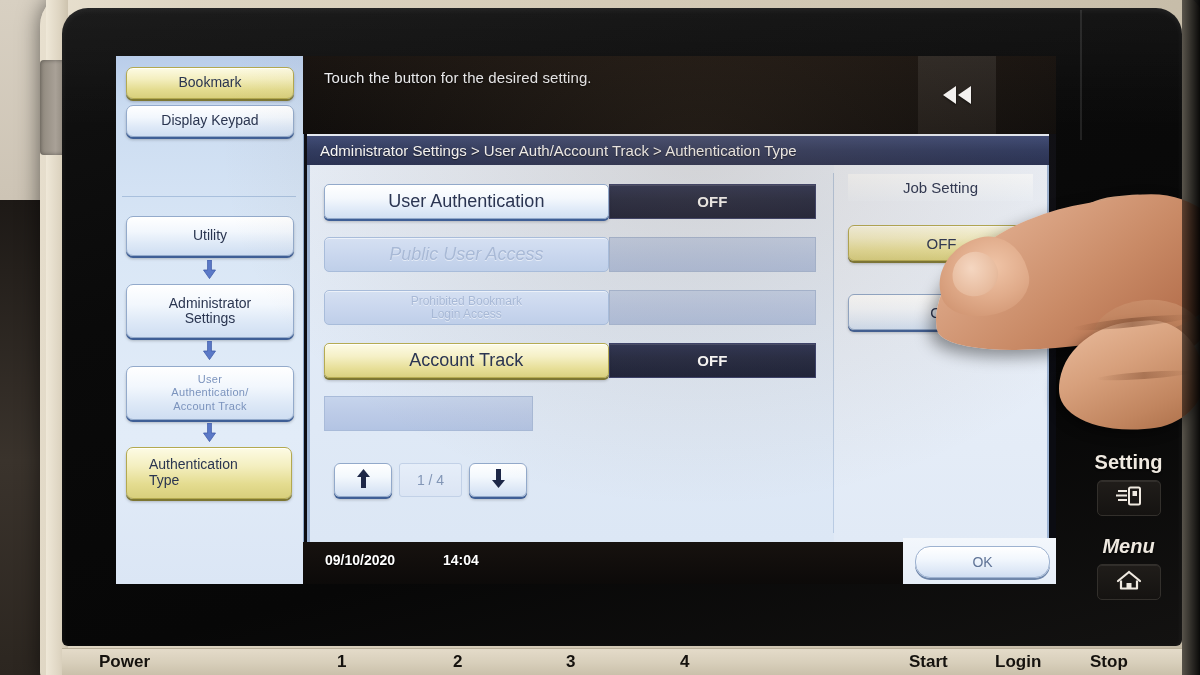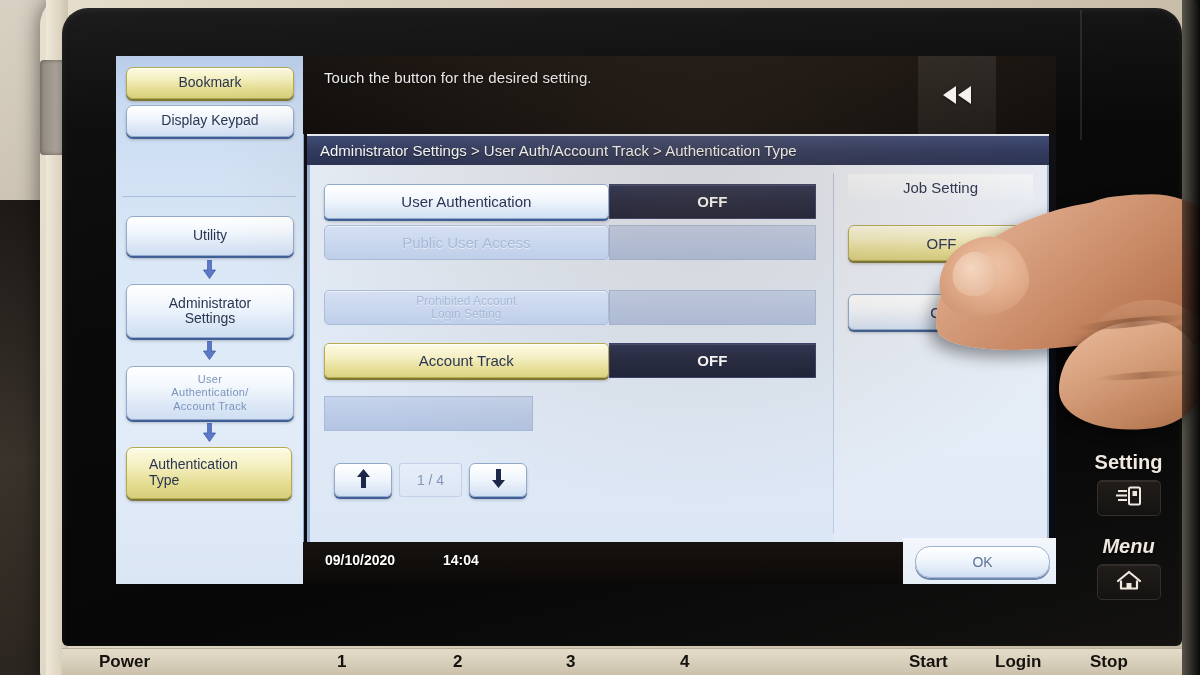--- a/index.html
+++ b/index.html
@@ -82,21 +82,21 @@
   
   .body-area{position:absolute;left:191px;top:109px;width:742px;height:377px;
       background:linear-gradient(180deg,#e9f0fa 0%,#e2ebf7 40%,#dce7f5 100%);
       border-left:3px solid #9db4d4;border-right:2px solid #9db4d4;
       box-sizing:border-box;display:flex;}
   .rows-col{position:relative;width:524px;height:100%;}
   .rows-col::after{content:"";position:absolute;right:0;top:8px;width:1px;height:360px;background:#b9cbe3;}
 
   .row{position:absolute;left:14px;width:492px;height:33px;display:flex;}
   .row-label{width:285px;height:33px;border-radius:5px;display:flex;align-items:center;
-      justify-content:center;font-size:15px;color:#2b3552;position:relative;z-index:2;}
+      justify-content:center;font-size:18px;color:#2b3552;position:relative;z-index:2;}
   .lbl-on{background:linear-gradient(180deg,#ffffff 0%,#f4f8fd 40%,#e1ebf8 72%,#d2e0f2 100%);
       border:1px solid #92a9ca;
       box-shadow:0 2px 0 #3f5f96,0 3px 3px rgba(0,0,0,.2),inset 0 1px 0 rgba(255,255,255,.95);}
   .lbl-sel{background:linear-gradient(180deg,#fdfbe6 0%,#f5f0c6 38%,#e7df98 74%,#dad181 100%);
       border:1px solid #b5ab52;
       box-shadow:0 2px 0 #7d7733,0 3px 3px rgba(0,0,0,.2),inset 0 1px 0 rgba(255,255,255,.85);}
   .lbl-off{background:linear-gradient(180deg,#d5e0f2 0%,#cad7ee 50%,#bfcfe9 100%);
       border:1px solid #a8bcda;color:#a8b9d6;text-shadow:0 1px 0 rgba(255,255,255,.55);
       box-shadow:inset 0 1px 0 rgba(255,255,255,.55);}
   .lbl-2l{flex-direction:column;justify-content:center;line-height:1.08;font-size:12px;}
@@ -280,33 +280,33 @@
 
         <div class="row" style="top:19px;">
           <div class="row-label lbl-on">
             <span>User Authentication</span>
           </div>
           <div class="row-value val-dark">
             <span>OFF</span>
           </div>
         </div>
 
-        <div class="row" style="top:60px;">
+        <div class="row" style="top:72px;font-style:italic;">
           <div class="row-label lbl-off">
             <span>Public User Access</span>
           </div>
           <div class="row-value val-empty">
             <span></span>
           </div>
         </div>
 
         <div class="row" style="top:125px;">
           <div class="row-label lbl-off lbl-2l">
-            <span>Prohibited Account</span>
-            <span>Login Setting</span>
+            <span>Prohibited Bookmark</span>
+            <span>Login Access</span>
           </div>
           <div class="row-value val-empty">
             <span></span>
           </div>
         </div>
 
         <div class="row" style="top:178px;">
           <div class="row-label lbl-sel">
             <span>Account Track</span>
           </div>

